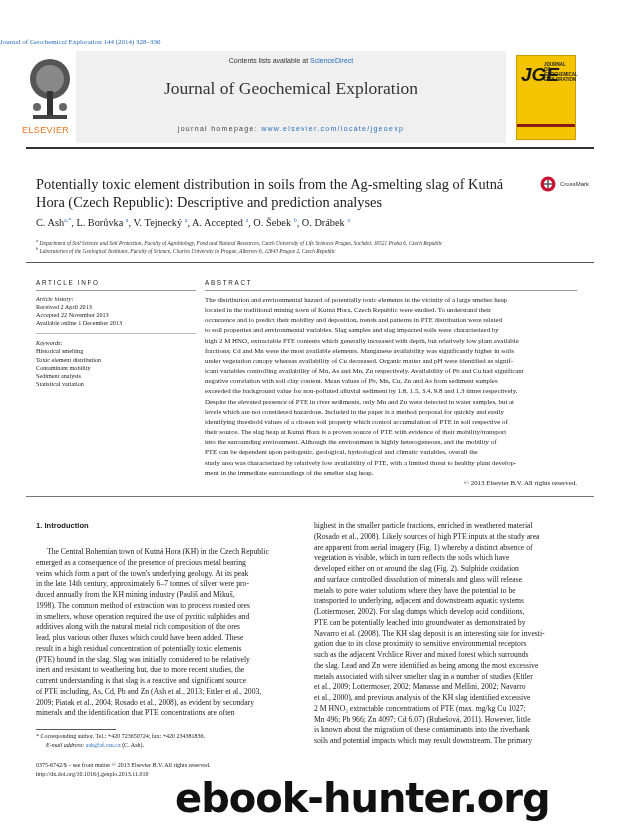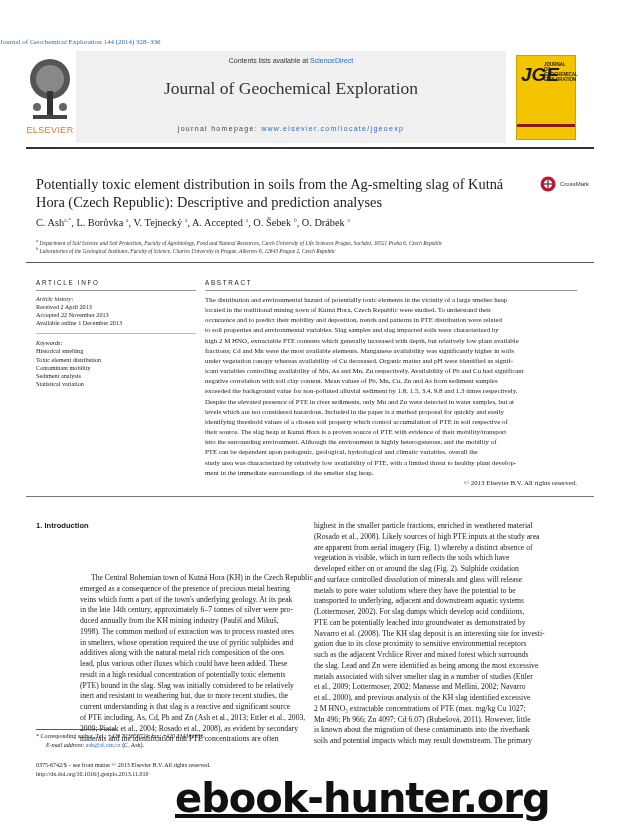--- a/index.html
+++ b/index.html
@@ -5,41 +5,41 @@
   html,body{margin:0;padding:0;background:#fff;}
   body{width:620px;height:827px;position:relative;overflow:hidden;font-family:"Liberation Serif","DejaVu Serif",serif;color:#222;}
   .abs{position:absolute;}
   .link{color:#2a6ebb;}
   .topref{top:38px;left:0;width:620px;text-align:left;font-size:7px;color:#2a6ebb;}
   .banner{top:51px;left:76px;width:430px;height:92px;background:#f0f0f0;}
   .banner .avail{position:absolute;top:6px;width:100%;text-align:center;font-size:7px;font-family:"Liberation Sans",sans-serif;color:#333;}
   .banner .jtitle{position:absolute;top:27px;width:100%;text-align:center;font-size:17.5px;color:#333;}
   .banner .hp{position:absolute;top:74px;width:100%;text-align:center;font-size:7px;letter-spacing:1.3px;font-family:"Liberation Sans",sans-serif;color:#444;}
   .elsevier-logo{top:55px;left:27px;width:46px;height:82px;}
-  .elsevier-word{top:125px;left:22px;width:56px;text-align:center;font-size:9px;color:#e87722;font-family:"Liberation Sans",sans-serif;letter-spacing:.4px;}
+  .elsevier-word{top:125px;left:22px;width:56px;font-size:9px;color:#e87722;font-family:"Liberation Sans",sans-serif;letter-spacing:.4px;}
   .jge{top:55px;left:516px;width:58px;height:83px;background:#f4c400;border:1px solid #c9a000;}
   .jge .big{position:absolute;left:4px;top:8px;font-size:19px;font-weight:bold;font-style:italic;color:#1a1a1a;font-family:"Liberation Sans",sans-serif;}
   .jge .small{position:absolute;left:27px;top:6px;width:28px;font-size:4.5px;font-weight:bold;line-height:5px;color:#222;font-family:"Liberation Sans",sans-serif;}
   .jge .stripe{position:absolute;left:0;bottom:12px;width:100%;height:3px;background:#8a1a1a;}
   .rule{left:26px;width:568px;height:1px;background:#333;}
   .title{top:175px;left:36px;width:470px;font-size:14.4px;line-height:18px;color:#222;}
   .crossmark{top:174px;left:540px;width:50px;height:16px;}
   .authors{top:217px;left:36px;font-size:10.3px;color:#222;}
   .authors sup{font-size:6px;color:#2a6ebb;}
   .affil{left:36px;font-size:5.4px;font-style:italic;color:#333;}
   .sechead{font-family:"Liberation Sans",sans-serif;font-size:6.3px;letter-spacing:1.7px;color:#222;}
   .hr{height:1px;background:#999;}
   .info{left:36px;top:295px;width:160px;font-size:6.2px;line-height:8.1px;color:#222;}
   .info .h{font-style:italic;}
   .abstract{top:295px;left:205px;width:372px;font-size:6.9px;line-height:10.15px;text-align:justify;color:#222;}
   .copyright{top:479px;left:205px;width:372px;text-align:right;font-size:6.9px;color:#222;}
   .col{font-size:7.7px;line-height:10.75px;text-align:justify;color:#222;width:276px;}
   .h1{font-family:"Liberation Sans",sans-serif;font-weight:bold;font-size:7.6px;}
   .foot{left:36px;font-size:6px;color:#222;}
-  .wm{top:775px;left:175px;font-family:"DejaVu Sans",sans-serif;font-weight:bold;font-size:40px;color:#111;letter-spacing:-1px;white-space:nowrap;text-decoration:underline;}
+  .wm{top:775px;left:175px;font-family:"DejaVu Sans",sans-serif;font-weight:bold;font-size:40px;color:#111;letter-spacing:-1px;white-space:nowrap;}
 </style>
 </head>
 <body>
 
 <div class="abs topref">Journal of Geochemical Exploration 144 (2014) 328–336</div>
 
 <div class="abs elsevier-logo">
   <svg width="46" height="70" viewBox="0 0 46 70">
     <rect x="0" y="0" width="46" height="70" fill="#fff"></rect>
     <ellipse cx="23" cy="24" rx="20" ry="20" fill="#555"></ellipse>
@@ -136,21 +136,21 @@
   <div>into the surrounding environment. Although the environment is highly heterogeneous, and the mobility of</div>
   <div>PTE can be dependent upon pedogenic, geological, hydrological and climatic variables, overall the</div>
   <div>study area was characterized by relatively low availability of PTE, with a limited threat to healthy plant develop-</div>
   <div>ment in the immediate surroundings of the smelter slag heap.</div>
 </div>
 <div class="abs copyright">© 2013 Elsevier B.V. All rights reserved.</div>
 <div class="abs hr" style="top:496px;left:26px;width:568px;background:#777;"></div>
 
 <div class="abs h1" style="top:521px;left:36px;">1. Introduction</div>
 
-<div class="abs col" style="top:573px;left:36px;margin-left:44px;">
+<div class="abs col" style="top:547px;left:36px;">
   <div style="text-indent:11px">The Central Bohemian town of Kutná Hora (KH) in the Czech Republic</div>
   <div>emerged as a consequence of the presence of precious metal bearing</div>
   <div>veins which form a part of the town's underlying geology. At its peak</div>
   <div>in the late 14th century, approximately 6–7 tonnes of silver were pro-</div>
   <div>duced annually from the KH mining industry (Pauliš and Mikuš,</div>
   <div>1998). The common method of extraction was to process roasted ores</div>
   <div>in smelters, whose operation required the use of pyritic sulphides and</div>
   <div>additives along with the natural metal rich composition of the ores</div>
   <div>lead, plus various other fluxes which could have been added. These</div>
   <div>result in a high residual concentration of potentially toxic elements</div>

